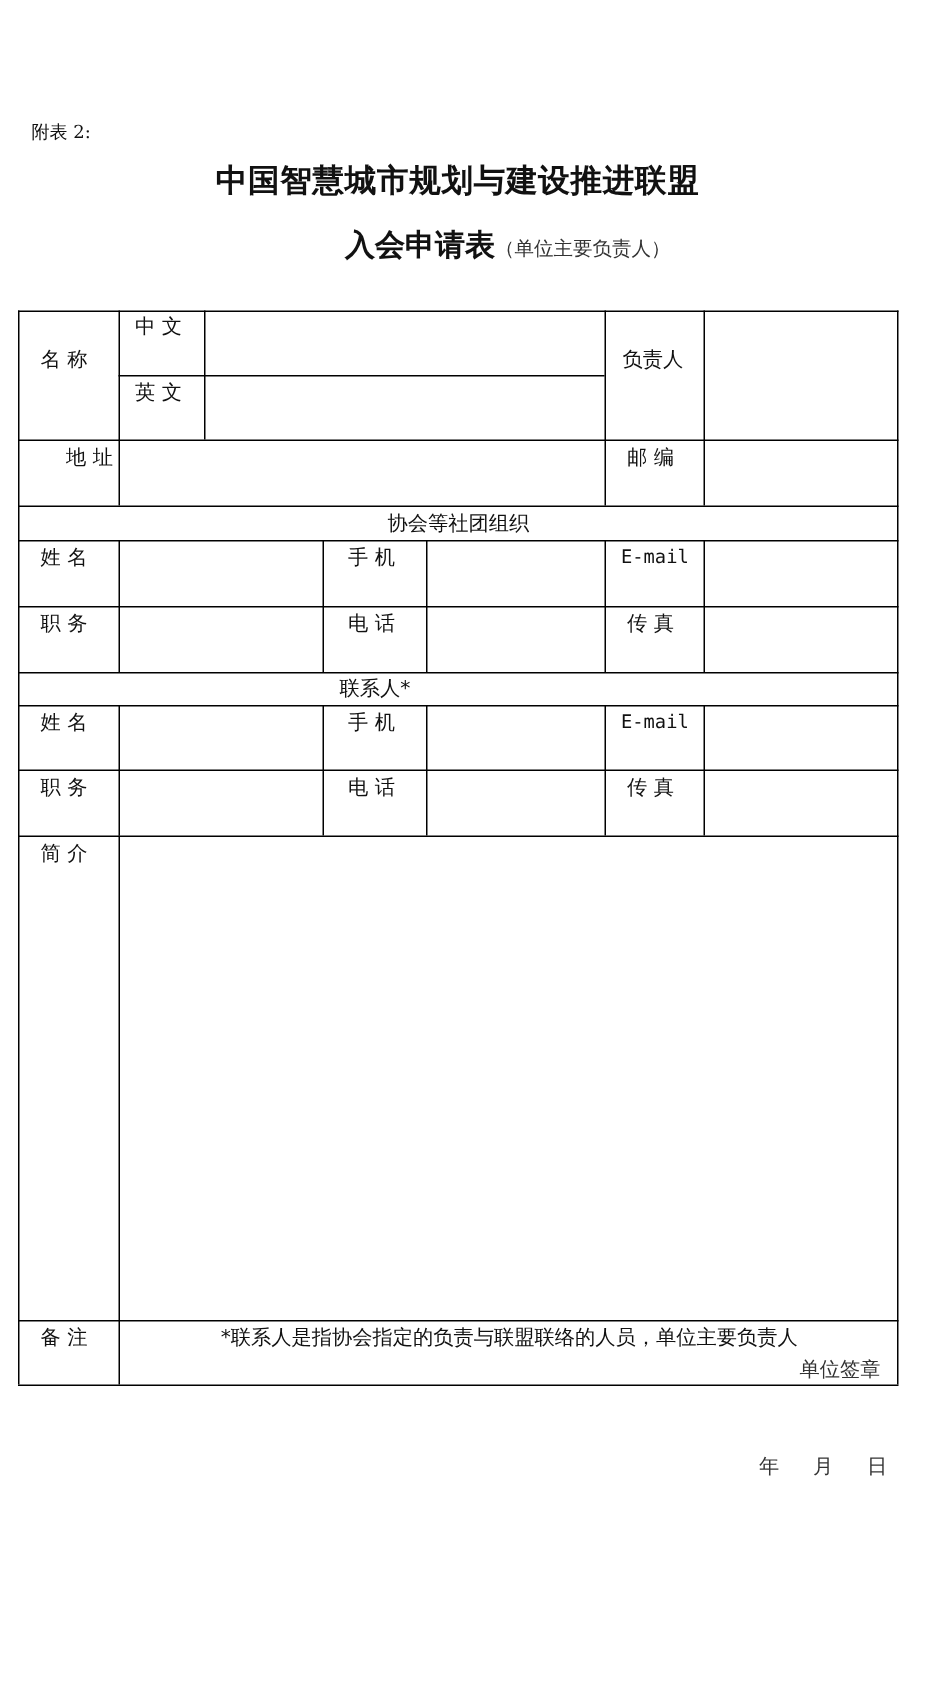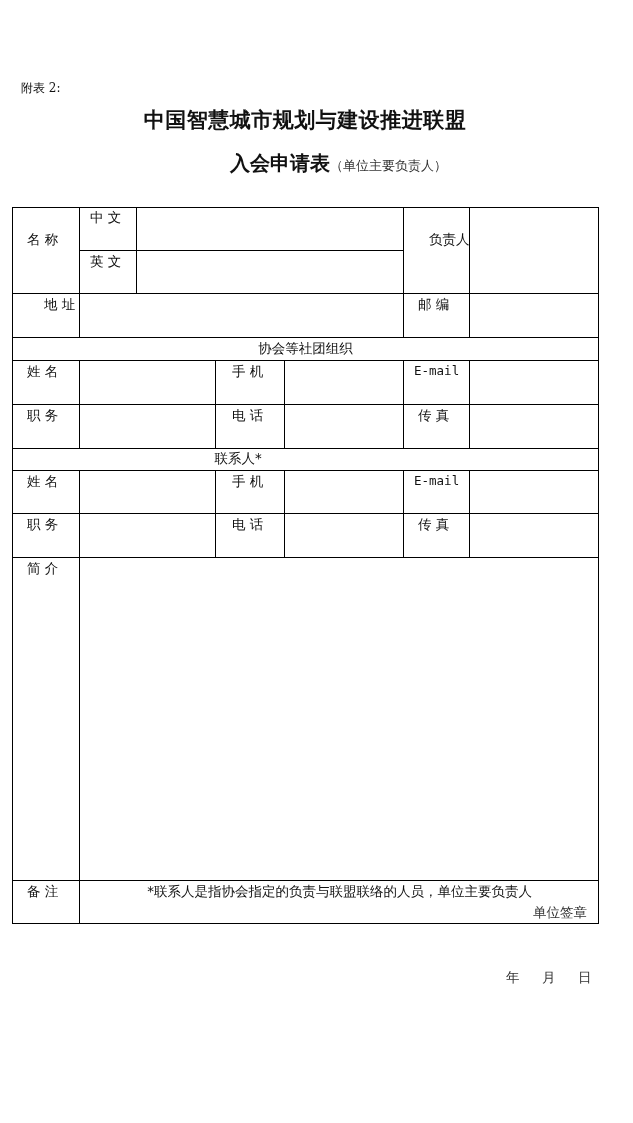--- a/index.html
+++ b/index.html
@@ -62,21 +62,21 @@
   <div class="vline" style="left:469px;top:470px;height:87px"></div>
 
   <div class="vline" style="left:79px;top:557px;height:366px"></div>
 </div>
 
 <div class="lbl" style="left:27px;top:231px">名 称</div>
 <div class="lbl" style="left:90px;top:209px">中 文</div>
 <div class="lbl" style="left:90px;top:253px">英 文</div>
 <div class="cell" style="left:138px;top:209px;width:264px;height:40px"></div>
 <div class="cell" style="left:138px;top:252px;width:264px;height:40px"></div>
-<div class="lbl" style="left:429px;top:231px">负责人</div>
+<div class="lbl" style="left:415px;top:231px">负责人</div>
 <div class="cell" style="left:471px;top:209px;width:126px;height:83px"></div>
 
 <div class="lbl" style="left:44px;top:296px">地 址</div>
 <div class="cell" style="left:81px;top:295px;width:321px;height:41px"></div>
 <div class="lbl" style="left:418px;top:296px">邮 编</div>
 <div class="cell" style="left:471px;top:295px;width:126px;height:41px"></div>
 
 <div class="center-row" style="left:12px;width:587px;top:340px">协会等社团组织</div>
 
 <div class="lbl" style="left:27px;top:363px">姓 名</div>
@@ -86,21 +86,21 @@
 <div class="lbl" style="left:414px;top:363px;font-family:'DejaVu Sans Mono','Liberation Mono',monospace;font-size:12.5px">E-mail</div>
 <div class="cell" style="left:471px;top:362px;width:126px;height:41px"></div>
 
 <div class="lbl" style="left:27px;top:407px">职 务</div>
 <div class="cell" style="left:81px;top:406px;width:133px;height:41px"></div>
 <div class="lbl" style="left:232px;top:407px">电 话</div>
 <div class="cell" style="left:286px;top:406px;width:116px;height:41px"></div>
 <div class="lbl" style="left:418px;top:407px">传 真</div>
 <div class="cell" style="left:471px;top:406px;width:126px;height:41px"></div>
 
-<div class="center-row" style="left:0;width:476px;top:450px">联系人*</div>
+<div class="center-row" style="left:12px;width:476px;top:450px">联系人*</div>
 
 <div class="lbl" style="left:27px;top:473px">姓 名</div>
 <div class="cell" style="left:81px;top:472px;width:133px;height:40px"></div>
 <div class="lbl" style="left:232px;top:473px">手 机</div>
 <div class="cell" style="left:286px;top:472px;width:116px;height:40px"></div>
 <div class="lbl" style="left:414px;top:473px;font-family:'DejaVu Sans Mono','Liberation Mono',monospace;font-size:12.5px">E-mail</div>
 <div class="cell" style="left:471px;top:472px;width:126px;height:40px"></div>
 
 <div class="lbl" style="left:27px;top:516px">职 务</div>
 <div class="cell" style="left:81px;top:515px;width:133px;height:41px"></div>

